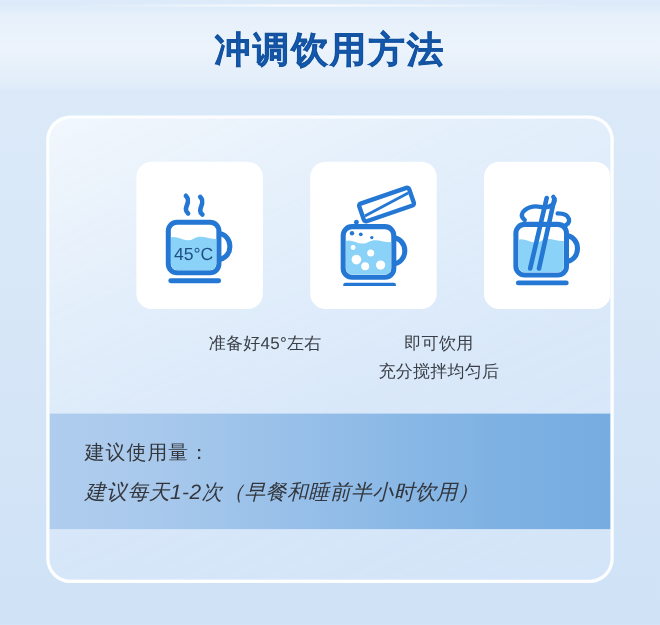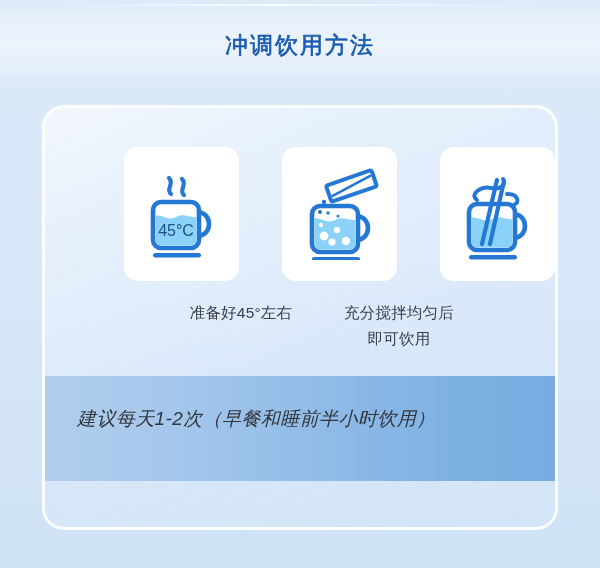--- a/index.html
+++ b/index.html
@@ -25,22 +25,22 @@
         rgba(255,255,255,0.22) 88%,
         rgba(255,255,255,0.00) 100%);
   }
   .title-stripe:after{
     content:"";position:absolute;left:60px;right:60px;top:0;height:2px;
     background:linear-gradient(90deg,rgba(255,255,255,0) 0%,rgba(255,255,255,.85) 45%,rgba(255,255,255,0) 100%);
   }
   .page-title{
     position:absolute;left:0;top:23px;width:600px;
     text-align:center;
-    font-size:23px;line-height:44px;
-    font-weight:normal;
+    font-size:33px;line-height:44px;
+    font-weight:bold;
     letter-spacing:2px;
     color:#1560c4;
     -webkit-text-stroke:0.6px #13529f;
   }
 
   
   .outer-card{
     position:absolute;left:42px;top:105px;width:516px;height:425px;
     box-sizing:border-box;
     border-radius:22px;
@@ -196,24 +196,25 @@
         </span>
       </div>
 
     </div>
 
     <div class="caption-row">
       <div class="caption">
         <span>准备好45°左右</span>
       </div>
       <div class="caption">
+        <span>即可饮用</span>
         <span>充分搅拌均匀后</span>
-        <span>即可饮用</span>
       </div>
     </div>
 
     <div class="blue-band">
+      <div class="band-title">建议使用量：</div>
       <div class="band-sub">建议每天1-2次（早餐和睡前半小时饮用）</div>
     </div>
 
   </div>
 
 </div>
 
 </body></html>

